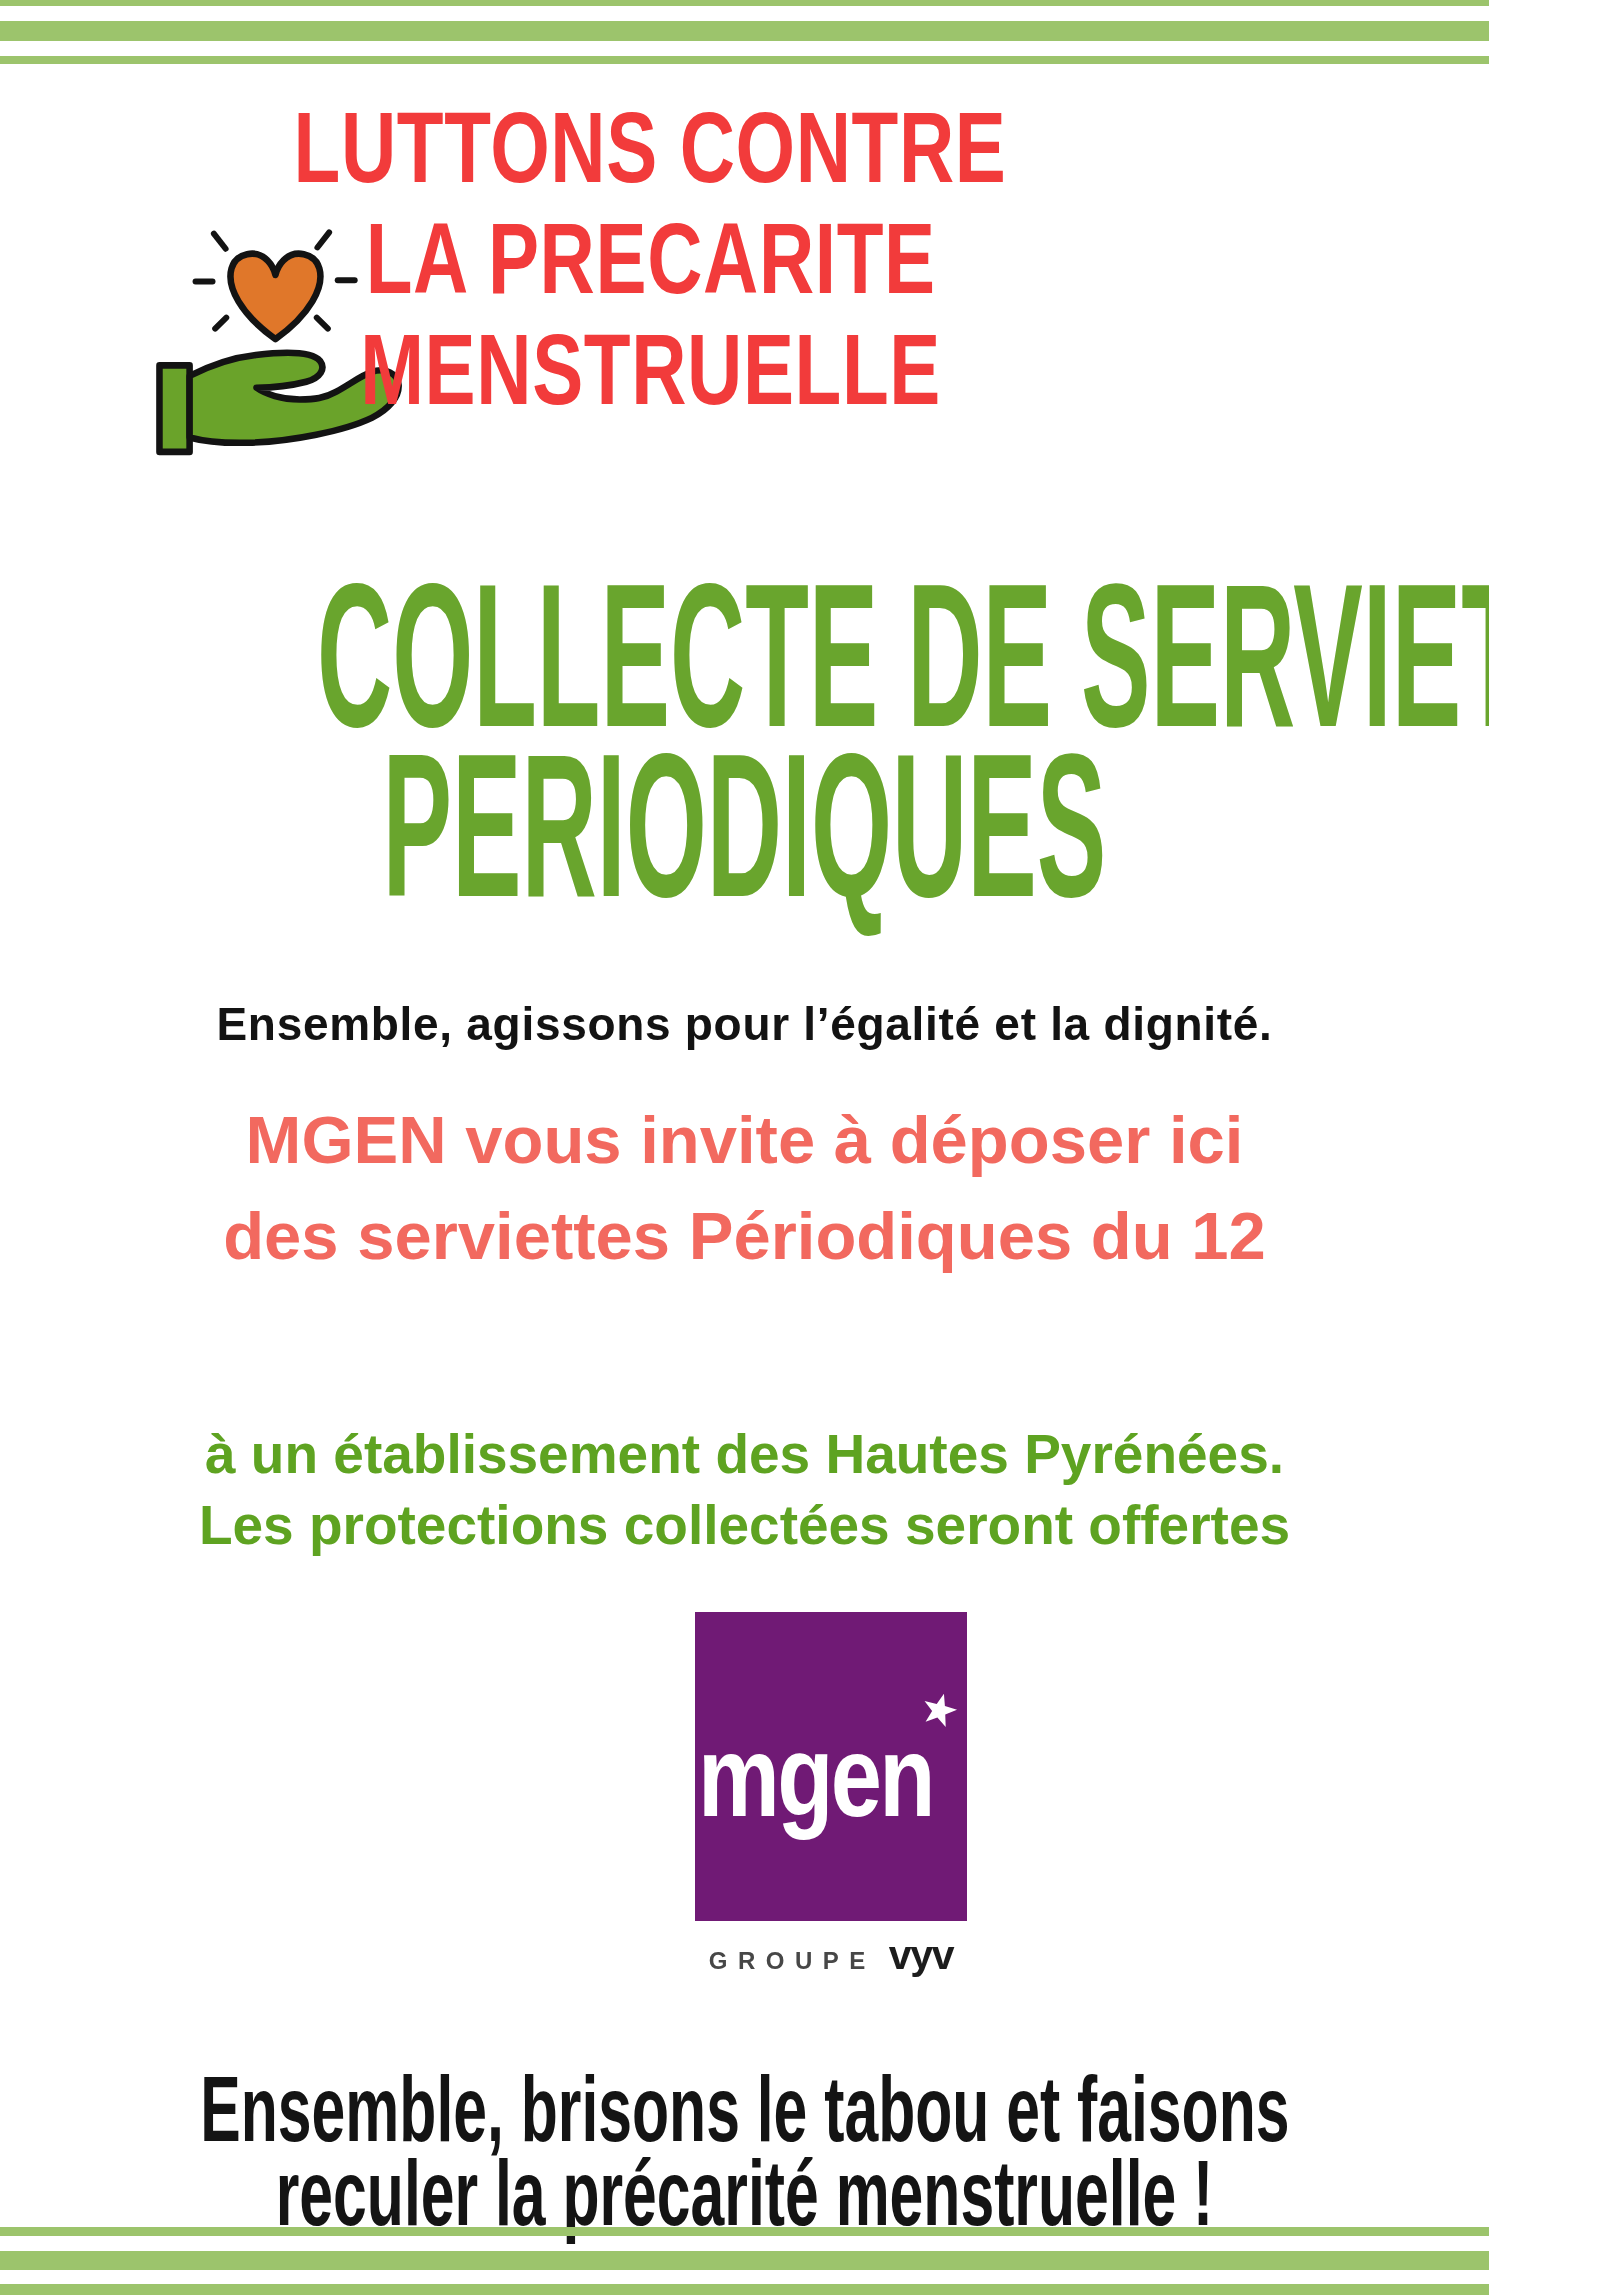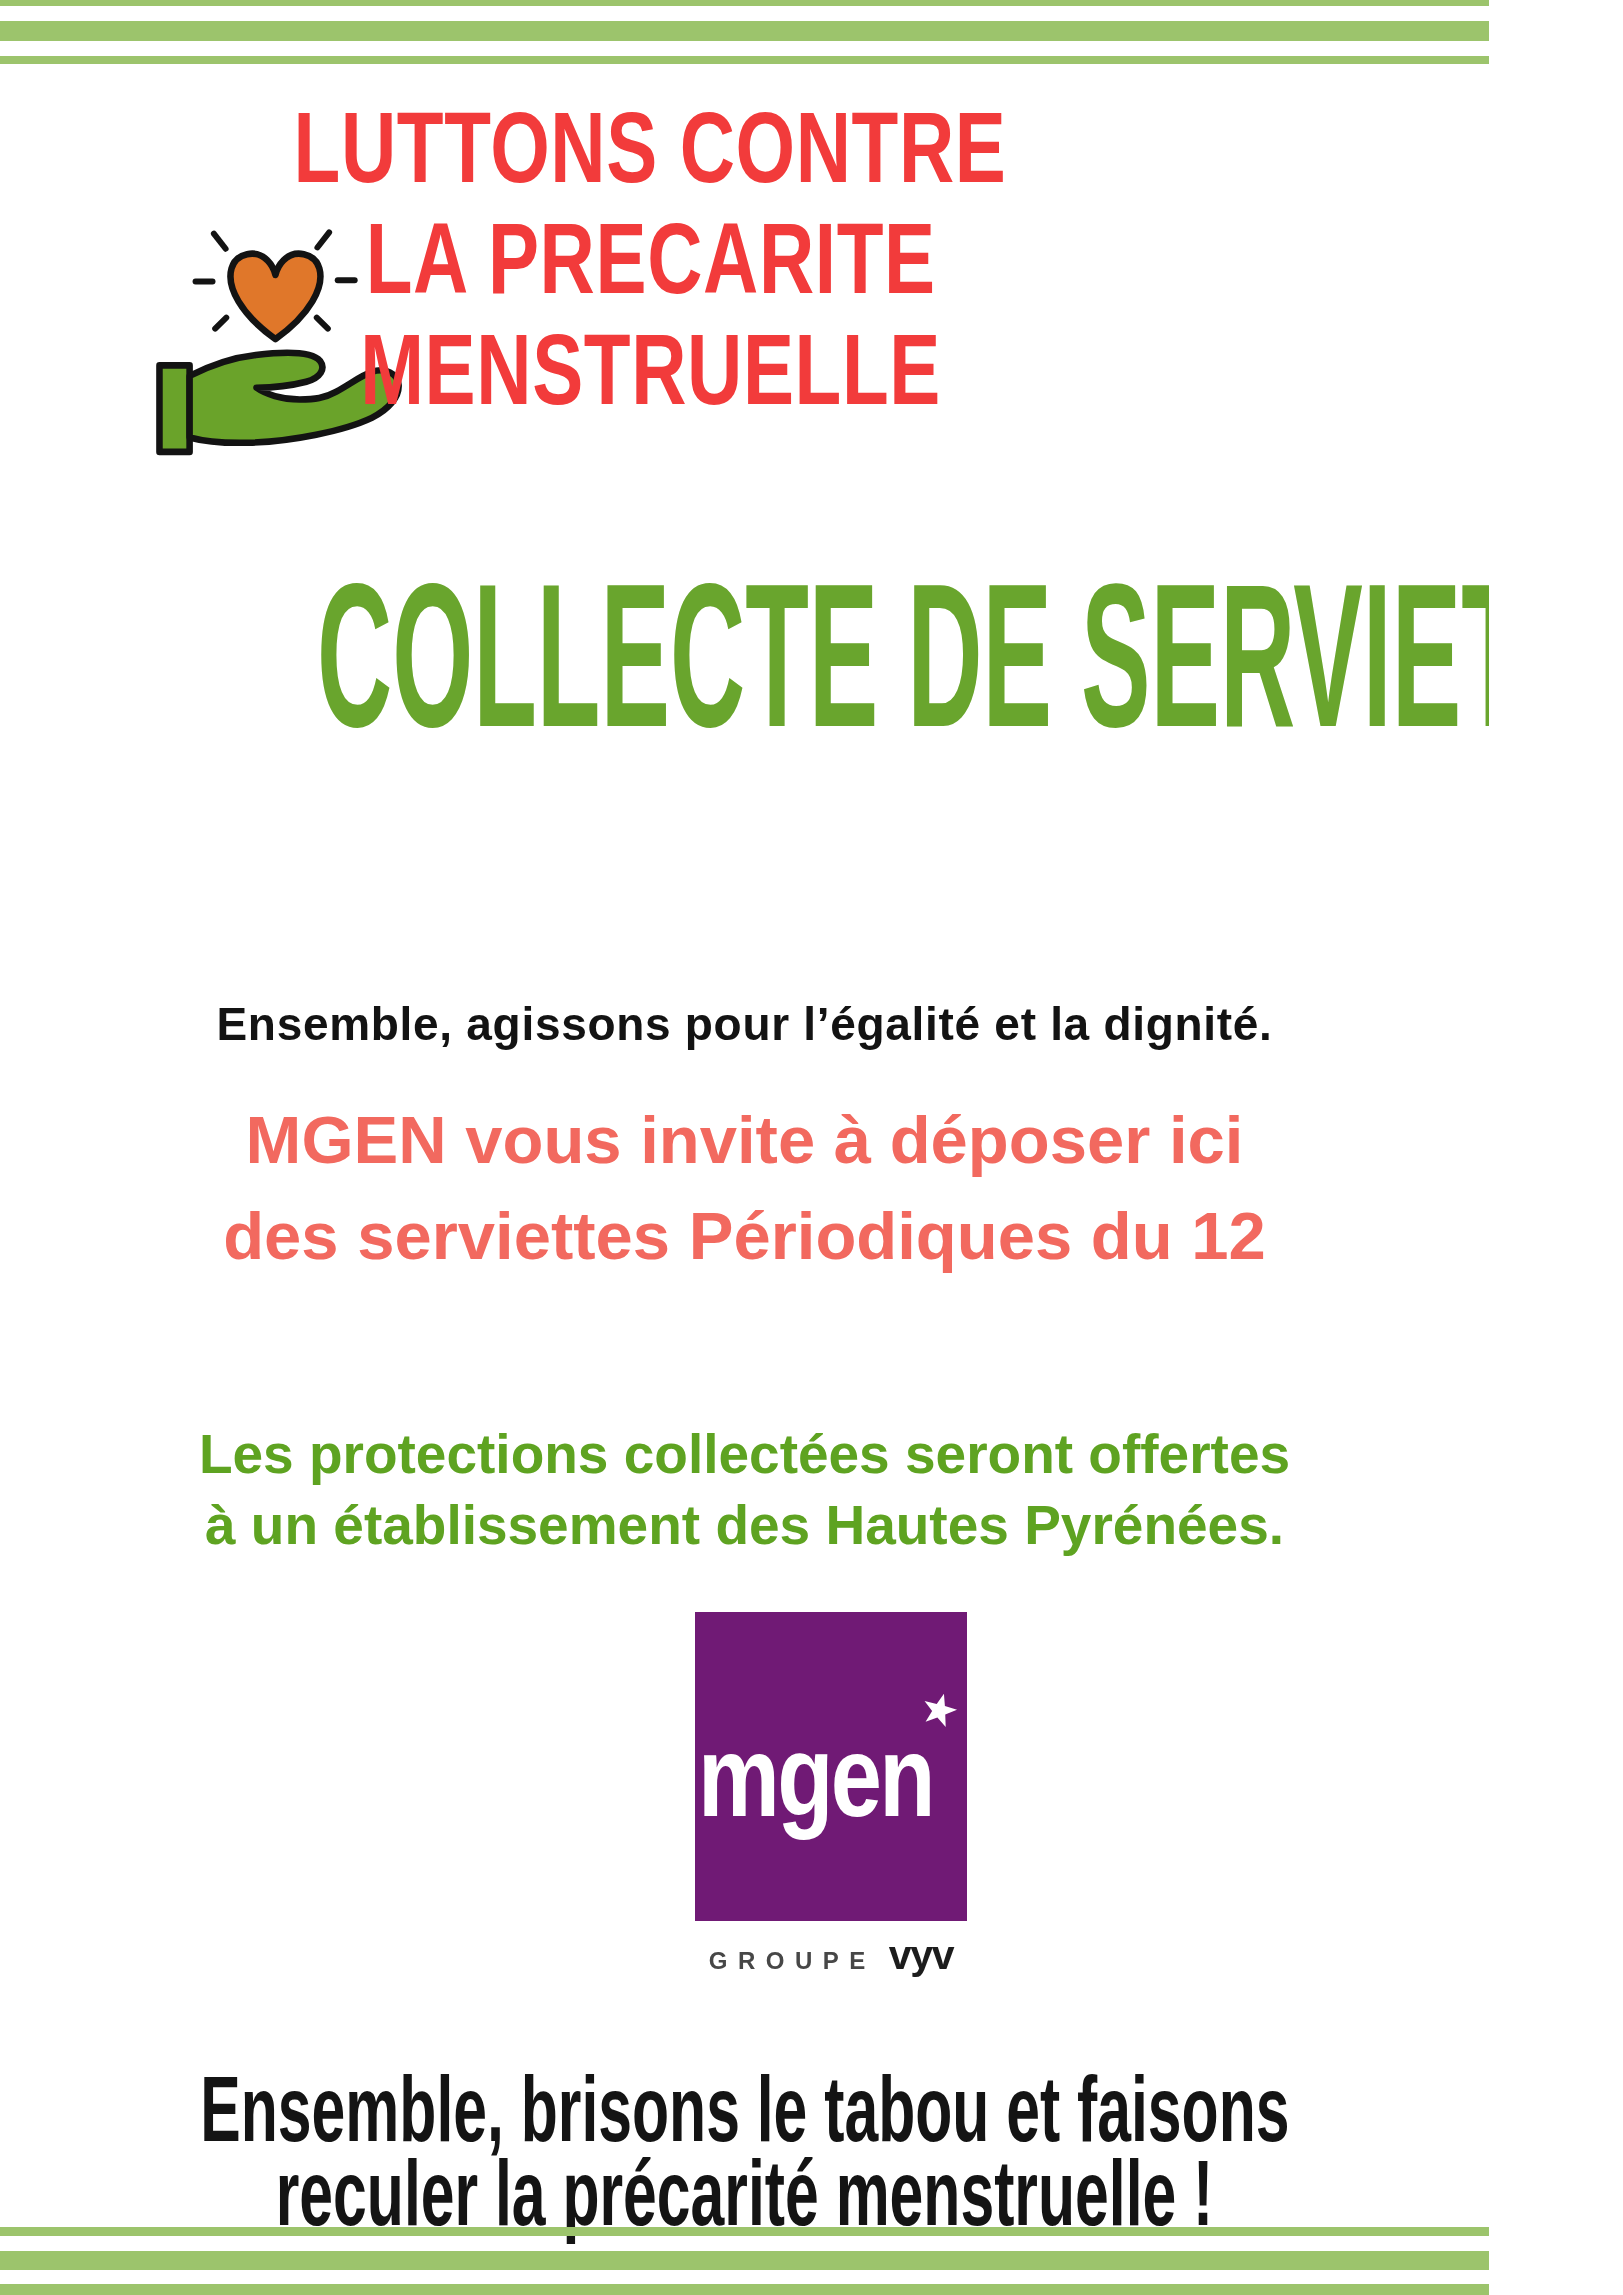--- a/index.html
+++ b/index.html
@@ -120,32 +120,33 @@
   </div>
 
   <div class="header-title">
     <div class="ht-line"><span>LUTTONS CONTRE</span></div>
     <div class="ht-line"><span>LA PRECARITE</span></div>
     <div class="ht-line"><span>MENSTRUELLE</span></div>
   </div>
 
   <div class="main-title">
     <div class="mt-line"><span>COLLECTE DE SERVIETTES</span></div>
+    <div class="mt-line"><span>PERIODIQUES</span></div>
   </div>
 
   <p class="subtitle"><span>Ensemble, agissons pour l’égalité et la dignité.</span></p>
 
   <div class="invite">
     <div>MGEN vous invite à déposer ici</div>
     <div>des serviettes Périodiques du 12</div>
   </div>
 
   <div class="donation">
+    <div>à un établissement des Hautes Pyrénées.</div>
     <div>Les protections collectées seront offertes</div>
-    <div>à un établissement des Hautes Pyrénées.</div>
   </div>
 
   <div class="logo-square">
     <svg class="logo-star" viewBox="0 0 58 55">
       <polygon points="35,1 36.5,20 55,25.6 37,33 37.7,52 25,37.6 7,44 17,27.6 5.4,12.3 24,16.7" fill="#ffffff"></polygon>
     </svg>
     <span class="logo-word">mgen</span>
   </div>
   <div class="logo-sub">
     <span class="groupe">GROUPE</span>

